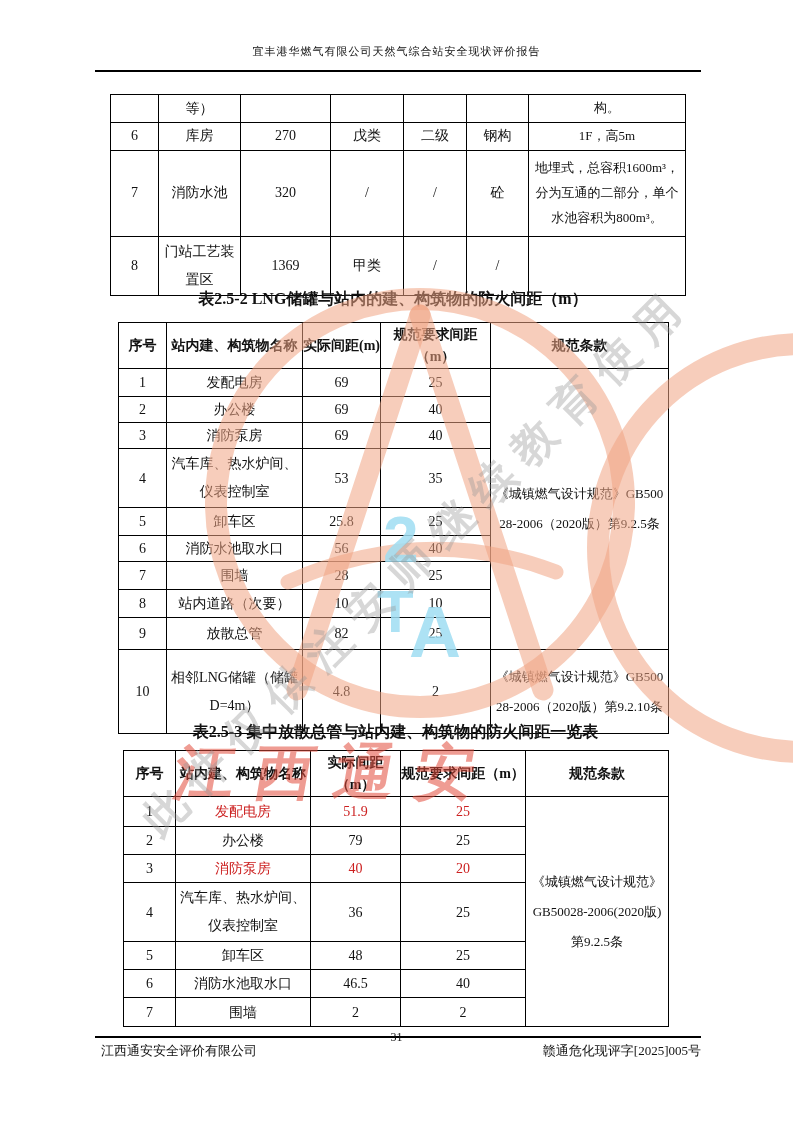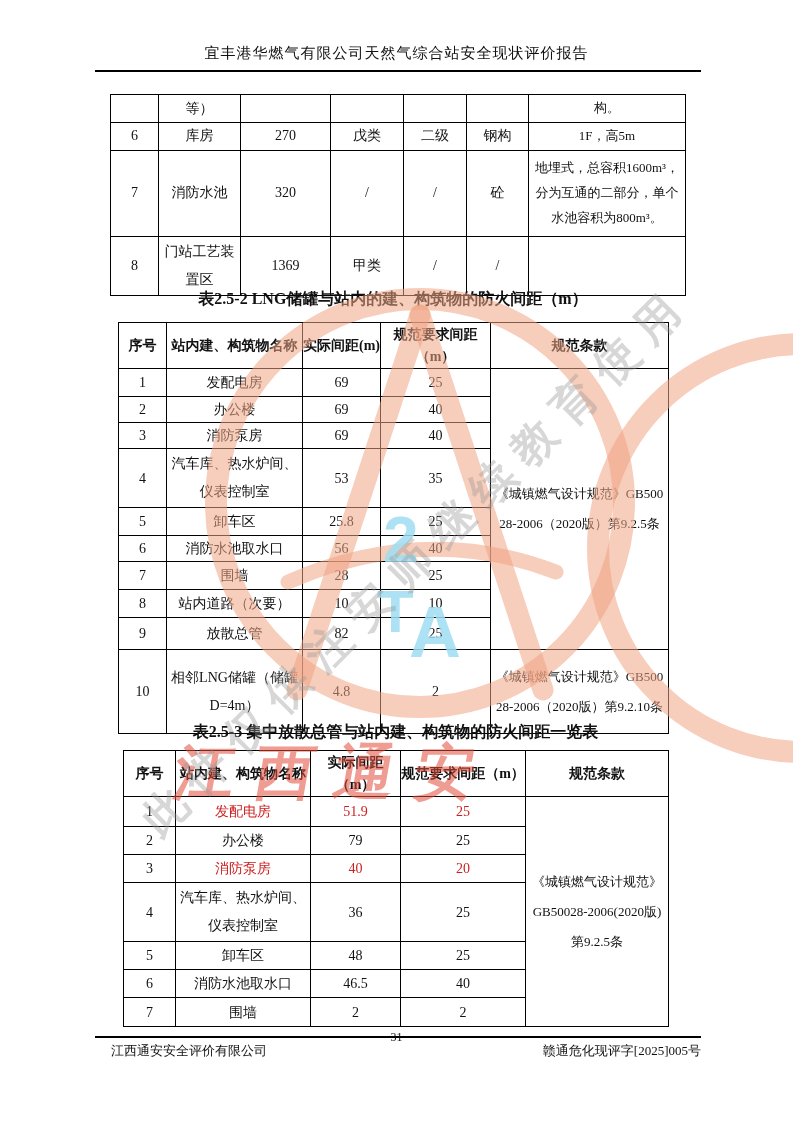--- a/index.html
+++ b/index.html
@@ -2,24 +2,24 @@
 <html><head>
 <meta charset="utf-8">
 <style>
   html,body{margin:0;padding:0;}
   body{
     width:793px;height:1122px;position:relative;overflow:hidden;
     background:#ffffff;color:#111;
     font-family:"Liberation Serif", serif;
   }
   
-  .header-title{position:absolute;top:44px;left:0;width:100%;text-align:center;font-size:15px;letter-spacing:1px;}
+  .header-title{position:absolute;top:44px;left:0;width:100%;text-align:center;font-size:11px;letter-spacing:1px;}
   .header-rule{position:absolute;top:70px;left:95px;width:606px;border-top:2px solid #000;}
   .footer-rule{position:absolute;top:1036px;left:95px;width:606px;border-top:2px solid #000;}
-  .footer-left{position:absolute;top:1042px;left:111px;font-size:13px;}
+  .footer-left{position:absolute;top:1042px;left:101px;font-size:13px;}
   .footer-right{position:absolute;top:1042px;right:92px;font-size:13px;}
   .page-number{position:absolute;top:1030px;left:0;width:100%;text-align:center;font-size:12px;}
   
   table{border-collapse:collapse;table-layout:fixed;position:absolute;background:transparent;}
   td,th{border:1.5px solid #000;text-align:center;vertical-align:middle;font-size:14px;padding:1px 3px;word-break:break-all;line-height:1.55;}
   th{font-weight:bold;padding:1px 0;}
   .tbl-title{position:absolute;text-align:center;font-weight:bold;font-size:16px;}
   .remark{font-size:13px;line-height:1.9;}
   .clause{font-size:13px;line-height:2.3;}
   .alert td.c-red{color:#CC2020;}

